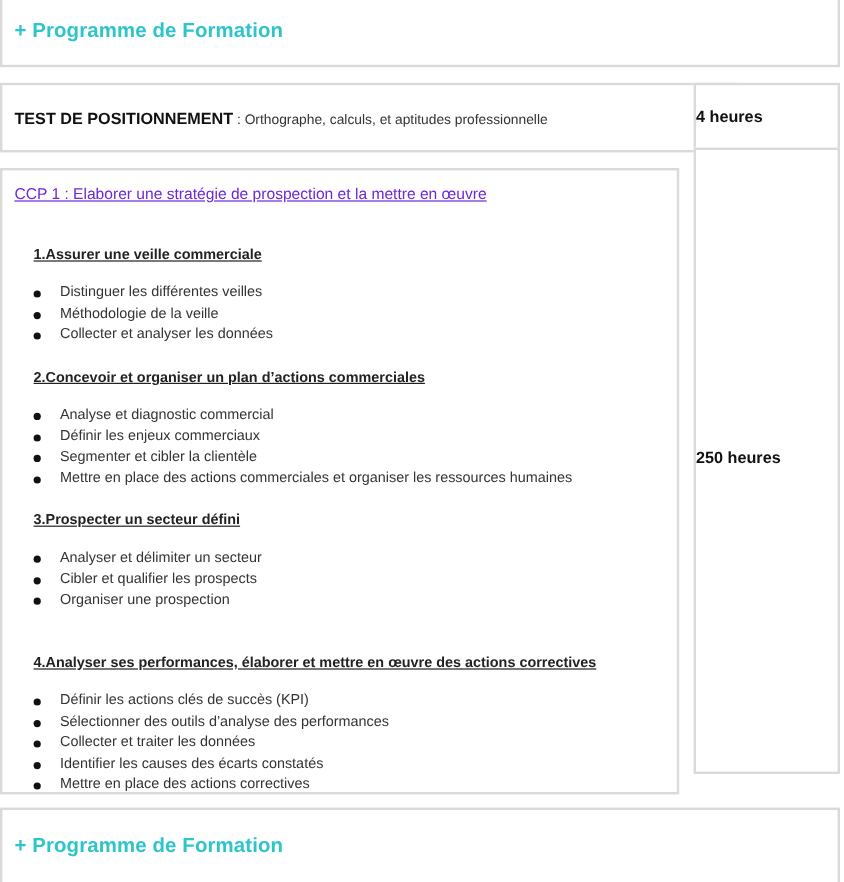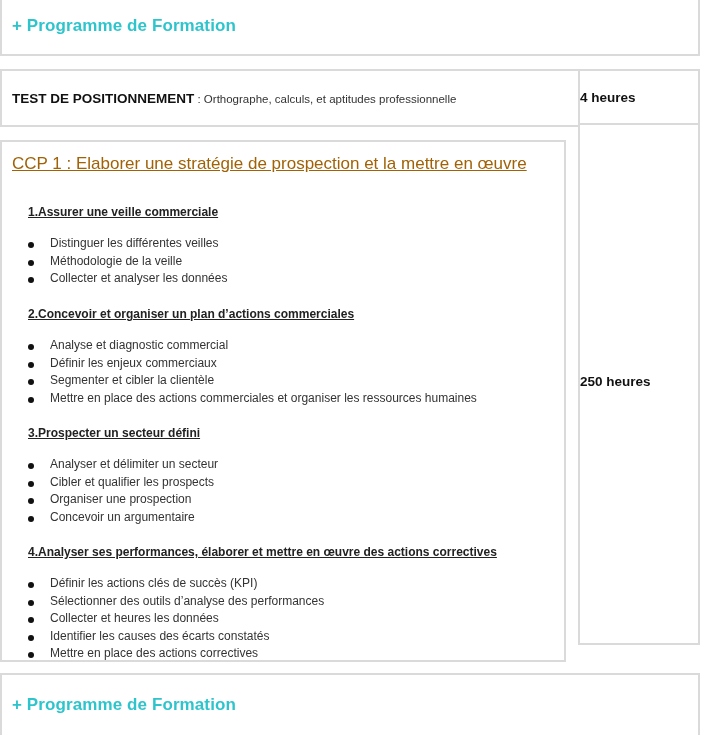--- a/index.html
+++ b/index.html
@@ -3,21 +3,21 @@
 <meta charset="utf-8">
 <style>
   html, body { margin:0; padding:0; background:#ffffff; }
   body { width:703px; height:735px; position:relative; overflow:hidden;
          font-family:"Liberation Sans", "DejaVu Sans", sans-serif; color:#222; }
   .box { position:absolute; box-sizing:border-box; border:2px solid #dadada; background:#fff; }
   .prog-title { position:absolute; left:10px; color:#2ec4cc; font-weight:bold; font-size:17px; letter-spacing:0.1px; }
   .test-line { position:absolute; left:10px; top:20px; font-size:11.5px; color:#333; white-space:nowrap; }
   .test-line b { font-size:13.5px; color:#111; font-weight:bold; }
   .hours { position:absolute; left:0; right:0; font-weight:bold; font-size:13.5px; color:#111; }
-  .ccp-title { position:absolute; left:10px; top:12px; font-size:17px; text-decoration:underline; color:#a16207; white-space:nowrap; }
+  .ccp-title { position:absolute; left:10px; top:12px; font-size:13px; text-decoration:underline; color:#6d28d9; white-space:nowrap; }
   .sec-title { font-weight:bold; font-size:12px; text-decoration:underline; color:#222; margin:16px; white-space:nowrap; }
   ul { margin:10px 0 0 0; padding:0 0 0 38px; list-style:none; }
   li { position:relative; font-size:12px; line-height:17.5px; color:#333; white-space:nowrap; }
   li::before { content:""; position:absolute; left:-22px; top:7px; width:6px; height:6px; border-radius:50%; background:#111; }
   .section { position:absolute; left:10px; }
 </style>
 </head>
 <body>
 
 <div class="box" style="left:0; top:-2px; width:700px; height:58px;">
@@ -54,30 +54,29 @@
       <li>Mettre en place des actions commerciales et organiser les ressources humaines</li>
     </ul>
   </div>
 
   <div class="section" style="top:268px;">
     <p class="sec-title">3.Prospecter un secteur défini</p>
     <ul>
       <li>Analyser et délimiter un secteur</li>
       <li>Cibler et qualifier les prospects</li>
       <li>Organiser une prospection</li>
-      <li>Concevoir un argumentaire</li>
     </ul>
   </div>
 
   <div class="section" style="top:387px;">
     <p class="sec-title">4.Analyser ses performances, élaborer et mettre en œuvre des actions correctives</p>
     <ul>
       <li>Définir les actions clés de succès (KPI)</li>
       <li>Sélectionner des outils d’analyse des performances</li>
-      <li>Collecter et heures les données</li>
+      <li>Collecter et traiter les données</li>
       <li>Identifier les causes des écarts constatés</li>
       <li>Mettre en place des actions correctives</li>
     </ul>
   </div>
 </div>
 <div class="box" style="left:578px; top:123px; width:122px; height:522px;">
   <div class="hours" style="top:249px;">250 heures</div>
 </div>
 
 <div class="box" style="left:0; top:673px; width:700px; height:70px;">

